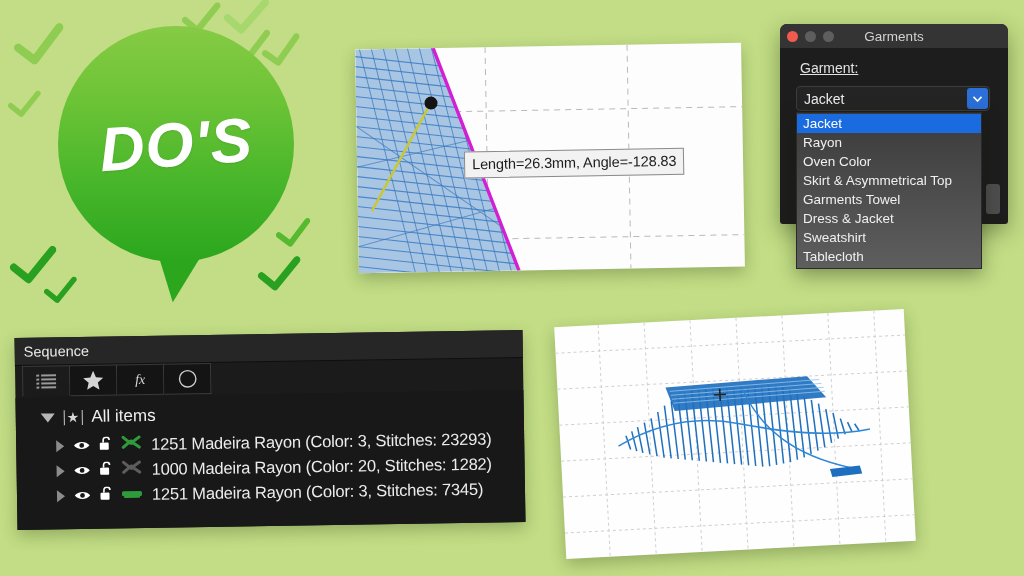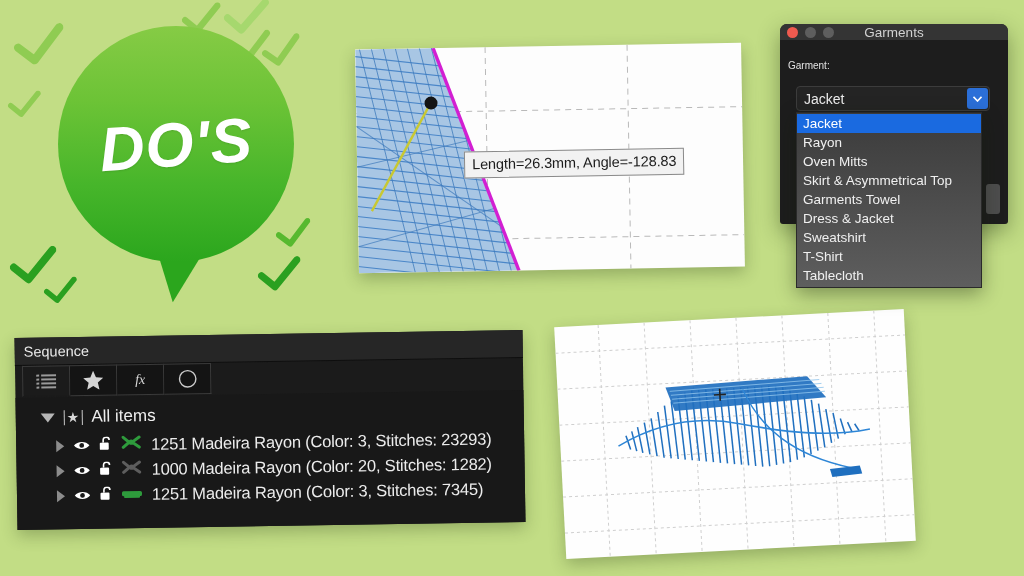--- a/index.html
+++ b/index.html
@@ -145,33 +145,33 @@
   
   #garments-window {
     position: absolute; left: 780px; top: 24px;
     width: 228px; height: 200px;
     background: #1d1d1d;
     border-radius: 7px 7px 3px 3px;
     box-shadow: 0 8px 22px rgba(30,50,15,0.42);
     overflow: visible;
   }
   #garments-titlebar {
-    height: 16px; background: #343434;
+    height: 24px; background: #343434;
     border-radius: 7px 7px 0 0;
     display: flex; align-items: center;
     position: relative;
   }
   .traffic { width: 11px; height: 11px; border-radius: 50%; margin-left: 7px; }
   #garments-title {
     position: absolute; left: 0; right: 0; text-align: center;
     font-size: 13.5px; color: #d2d2d2;
   }
   #garment-label {
-    position: absolute; left: 8px; top: 36px;
-    font-size: 10px; color: #e2e2e2;
+    position: absolute; left: 20px; top: 36px;
+    font-size: 14px; color: #e2e2e2; text-decoration: underline;
   }
   #garment-select {
     position: absolute; left: 16px; top: 62px;
     width: 192px; height: 23px;
     background: #242424;
     border: 1px solid #3c3c3c;
     border-radius: 4px;
     display: flex; align-items: center;
   }
   #garment-select-value {
@@ -518,22 +518,21 @@
             <path d="M0.5,0.8 L4.5,5 L8.5,0.8" fill="none" stroke="#ffffff" stroke-width="1.6"></path>
           </svg>
       </span>
     </div>
     <div id="garments-extra"></div>
   </div>
 
   <div id="garment-dropdown">
       <div class="dd-item selected">Jacket</div>
       <div class="dd-item">Rayon</div>
-      <div class="dd-item">Oven Mitts</div>
+      <div class="dd-item">Oven Color</div>
       <div class="dd-item">Skirt &amp; Asymmetrical Top</div>
       <div class="dd-item">Garments Towel</div>
       <div class="dd-item">Dress &amp; Jacket</div>
       <div class="dd-item">Sweatshirt</div>
-      <div class="dd-item">T-Shirt</div>
       <div class="dd-item">Tablecloth</div>
     </div>
 
 </div>
 
 </body></html>

